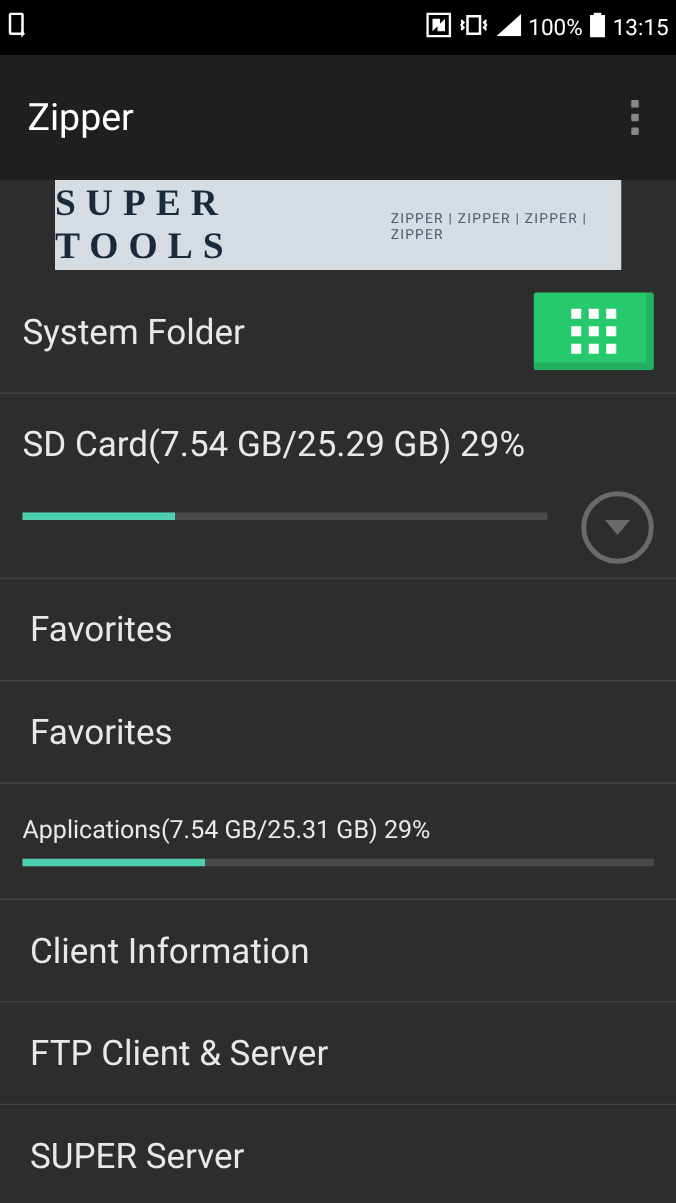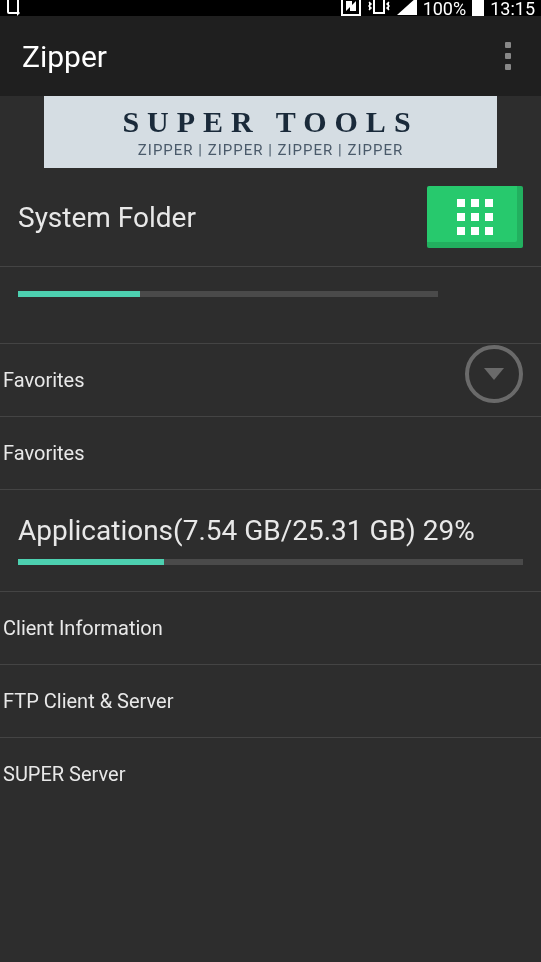--- a/index.html
+++ b/index.html
@@ -5,33 +5,33 @@
 * { margin: 0; padding: 0; box-sizing: border-box; }
 body {
   width: 541px;
   height: 962px;
   background: #2d2d2d;
   font-family: Roboto, Arial, sans-serif;
   color: #e8e8e8;
   overflow: hidden;
 }
 .status-bar {
-  height: 16px;
+  height: 44px;
   background: #000;
   display: flex;
   align-items: center;
   justify-content: space-between;
   padding: 0 6px;
   font-size: 18px;
   color: #fff;
 }
 .status-left { display: flex; align-items: center; gap: 4px; }
 .status-right { display: flex; align-items: center; gap: 6px; }
 .app-bar {
-  height: 80px;
+  height: 100px;
   background: #1f1f1f;
   display: flex;
   align-items: center;
   justify-content: space-between;
   padding: 0 22px;
 }
 .app-title {
   font-size: 30px;
   font-weight: 400;
   color: #fff;
@@ -46,33 +46,32 @@
   width: 6px;
   height: 6px;
   background: #888;
   border-radius: 1px;
 }
 .banner {
   margin: 0 44px;
   height: 72px;
   background: #d5dde3;
   display: flex;
-  flex-direction: column;
   align-items: center;
   justify-content: center;
 }
 .banner-title {
   font-family: Georgia, serif;
   font-size: 30px;
   font-weight: bold;
   letter-spacing: 8px;
   color: #1a2a3a;
 }
 .banner-sub {
-  font-size: 15px;
+  font-size: 11px;
   letter-spacing: 1px;
   color: #4a5a6a;
   margin-top: 2px;
 }
 .section-header {
   display: flex;
   align-items: center;
   justify-content: space-between;
   padding: 18px 18px 18px 18px;
   gap: 28px;
@@ -94,22 +93,22 @@
 }
 .grid-dots {
   display: grid;
   grid-template-columns: repeat(3, 8px);
   grid-template-rows: repeat(3, 8px);
   gap: 6px;
 }
 .grid-dots span { background: #fff; width: 8px; height: 8px; }
 .divider { height: 1px; background: #444; margin: 0; }
 .list-item {
-  padding: 24px 3px;
-  font-size: 20px;
+  padding: 24px 24px;
+  font-size: 28px;
   color: #e8e8e8;
 }
 .storage-item {
   padding: 24px 18px 18px 18px;
   position: relative;
 }
 .storage-label {
   font-size: 28px;
   color: #e8e8e8;
   margin-bottom: 38px;
@@ -131,21 +130,21 @@
   width: 58px;
   height: 58px;
   border: 4px solid #6a6a6a;
   border-radius: 50%;
   display: flex;
   align-items: center;
   justify-content: center;
 }
 .expand-btn svg { fill: #6a6a6a; }
 .apps-item { padding: 24px 18px 14px 18px; }
-.apps-label { font-size: 28px; margin-bottom: 12px; }
+.apps-label { font-size: 20px; margin-bottom: 12px; }
 .apps-progress {
   height: 6px;
   background: #4a4a4a;
   width: 100%;
 }
 .apps-progress-fill { height: 100%; background: #4dd0b0; }
 </style>
 </head>
 <body>
 
@@ -214,20 +213,21 @@
       <span></span>
         <span></span>
         <span></span>
     </div>
   </div>
 </div>
 
 <div class="divider"></div>
 
 <div class="storage-item">
+  <div class="storage-label">SD Card(7.54 GB/25.29 GB) 29%</div>
   <div class="progress">
     <div class="progress-fill" style="width:29%"></div>
   </div>
   <div class="expand-btn">
     <svg width="28" height="28" viewBox="0 0 28 28">
         <path d="M4 8l10 12L24 8z"></path>
       </svg>
   </div>
 </div>
 

